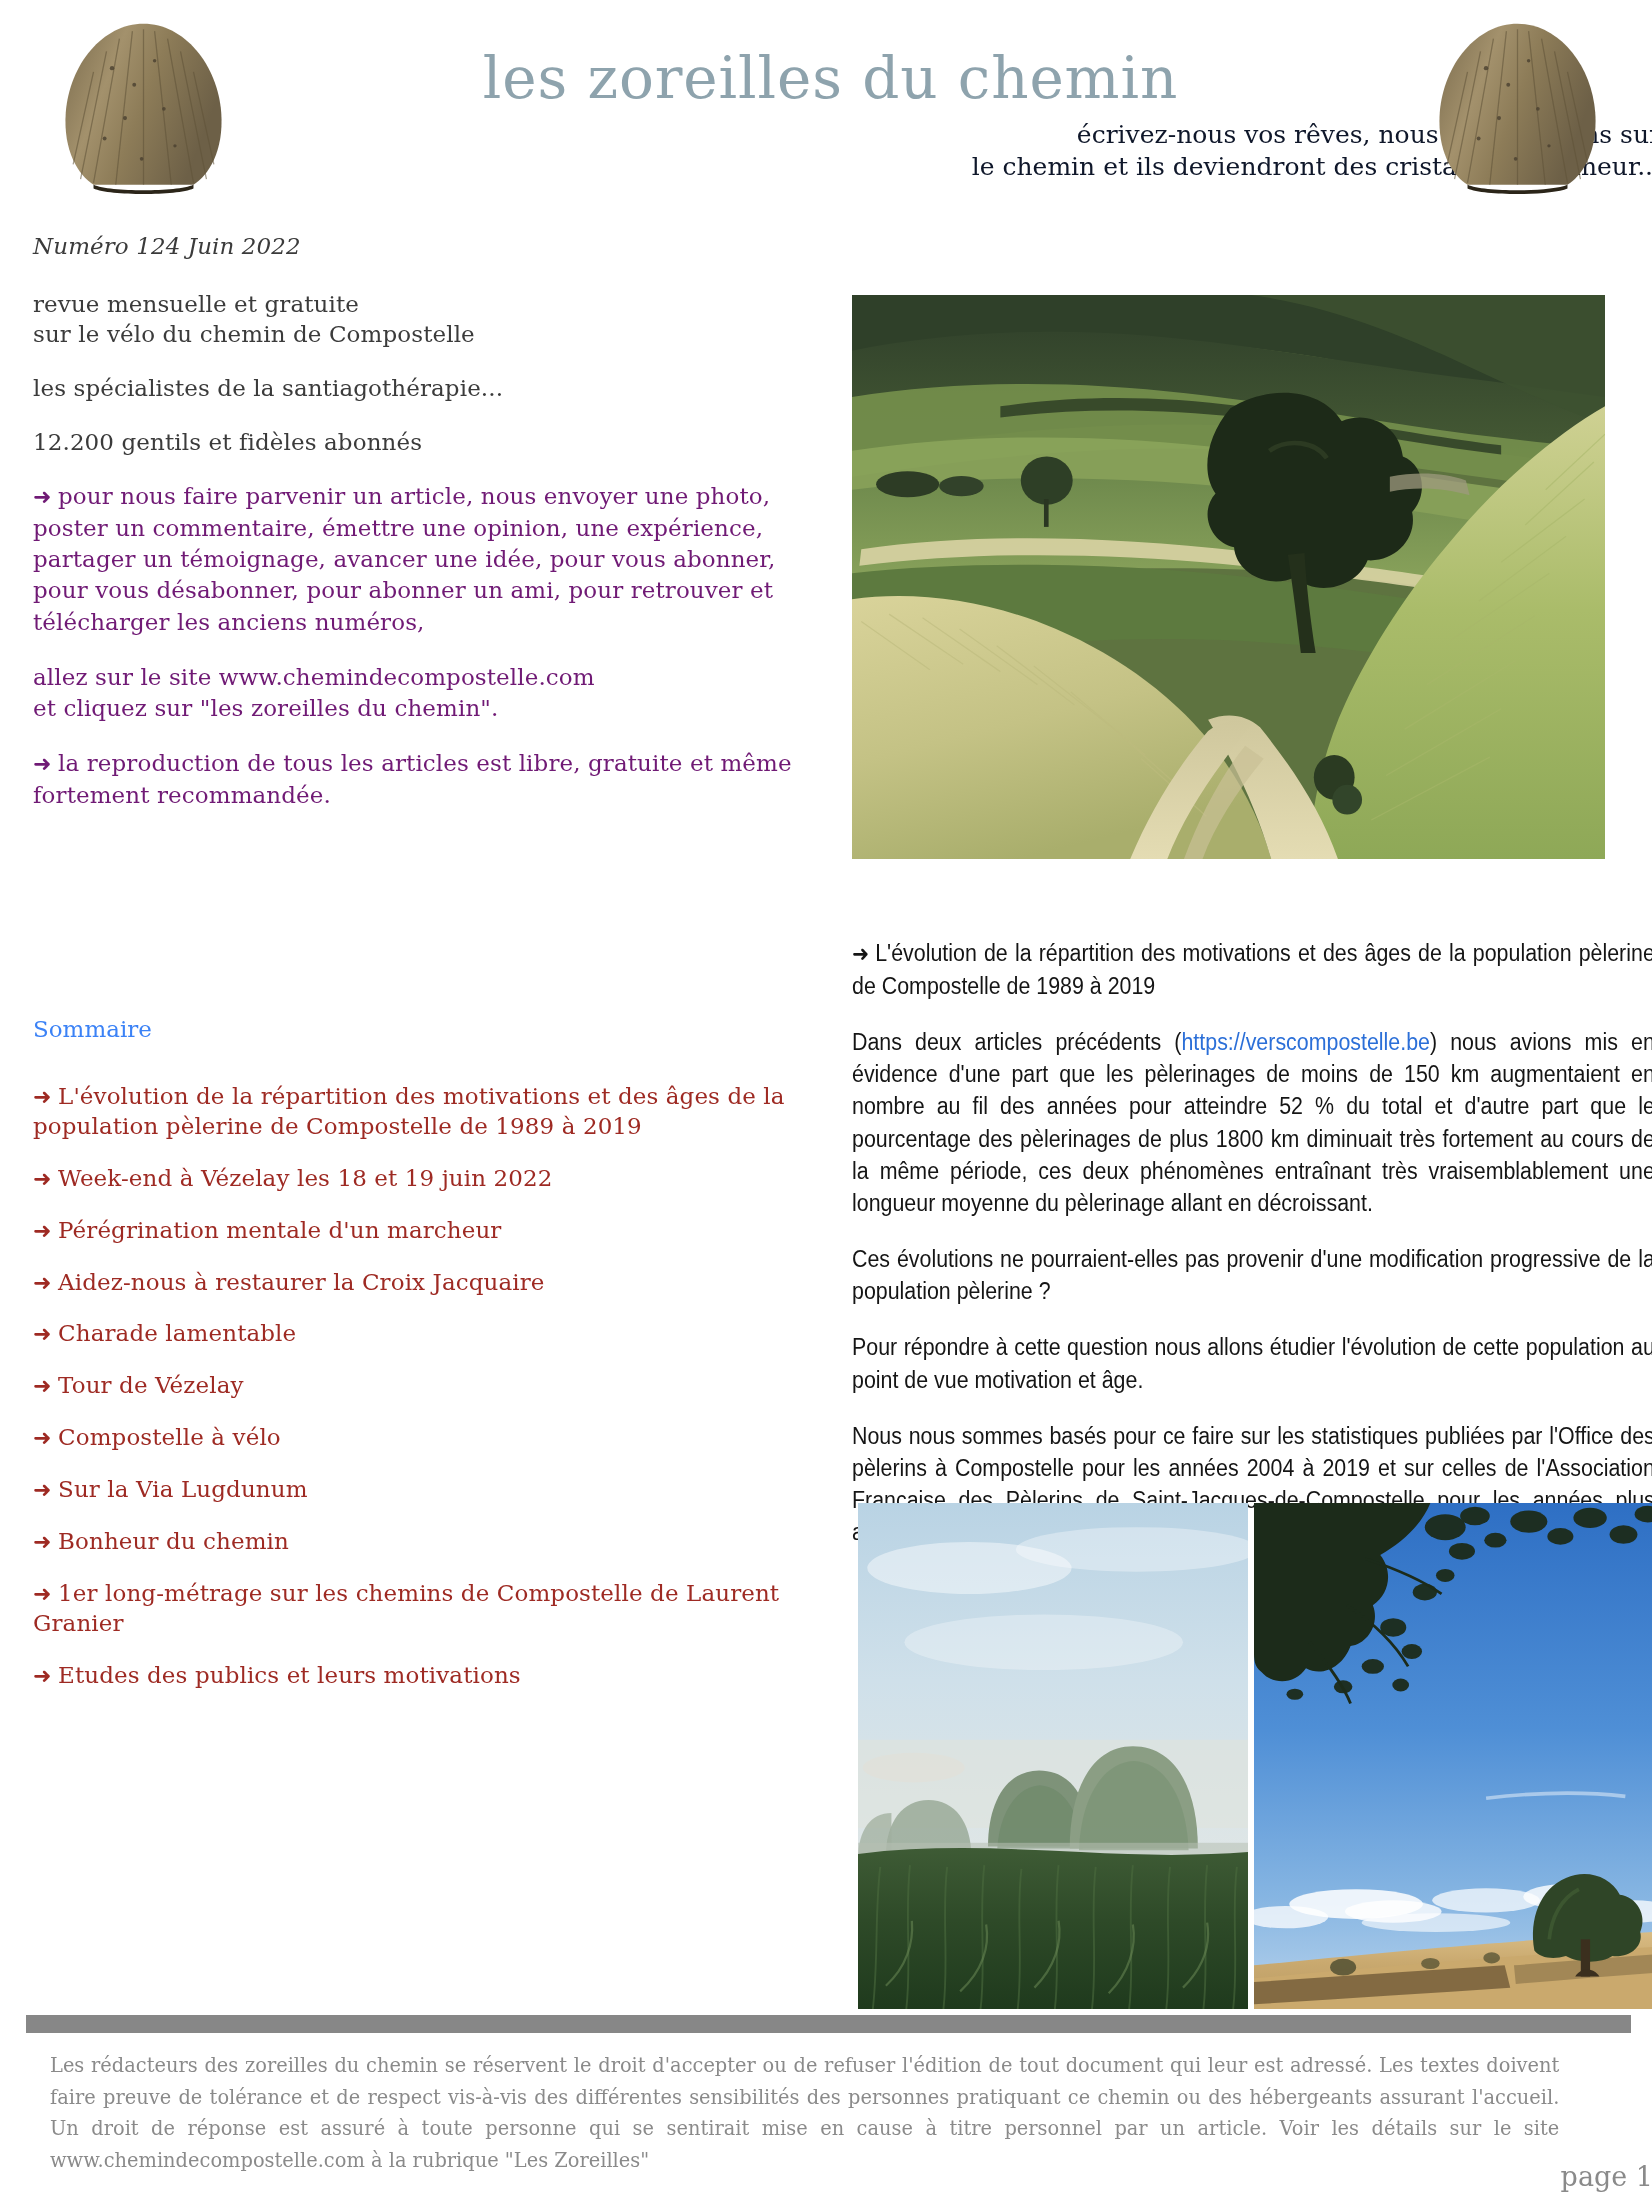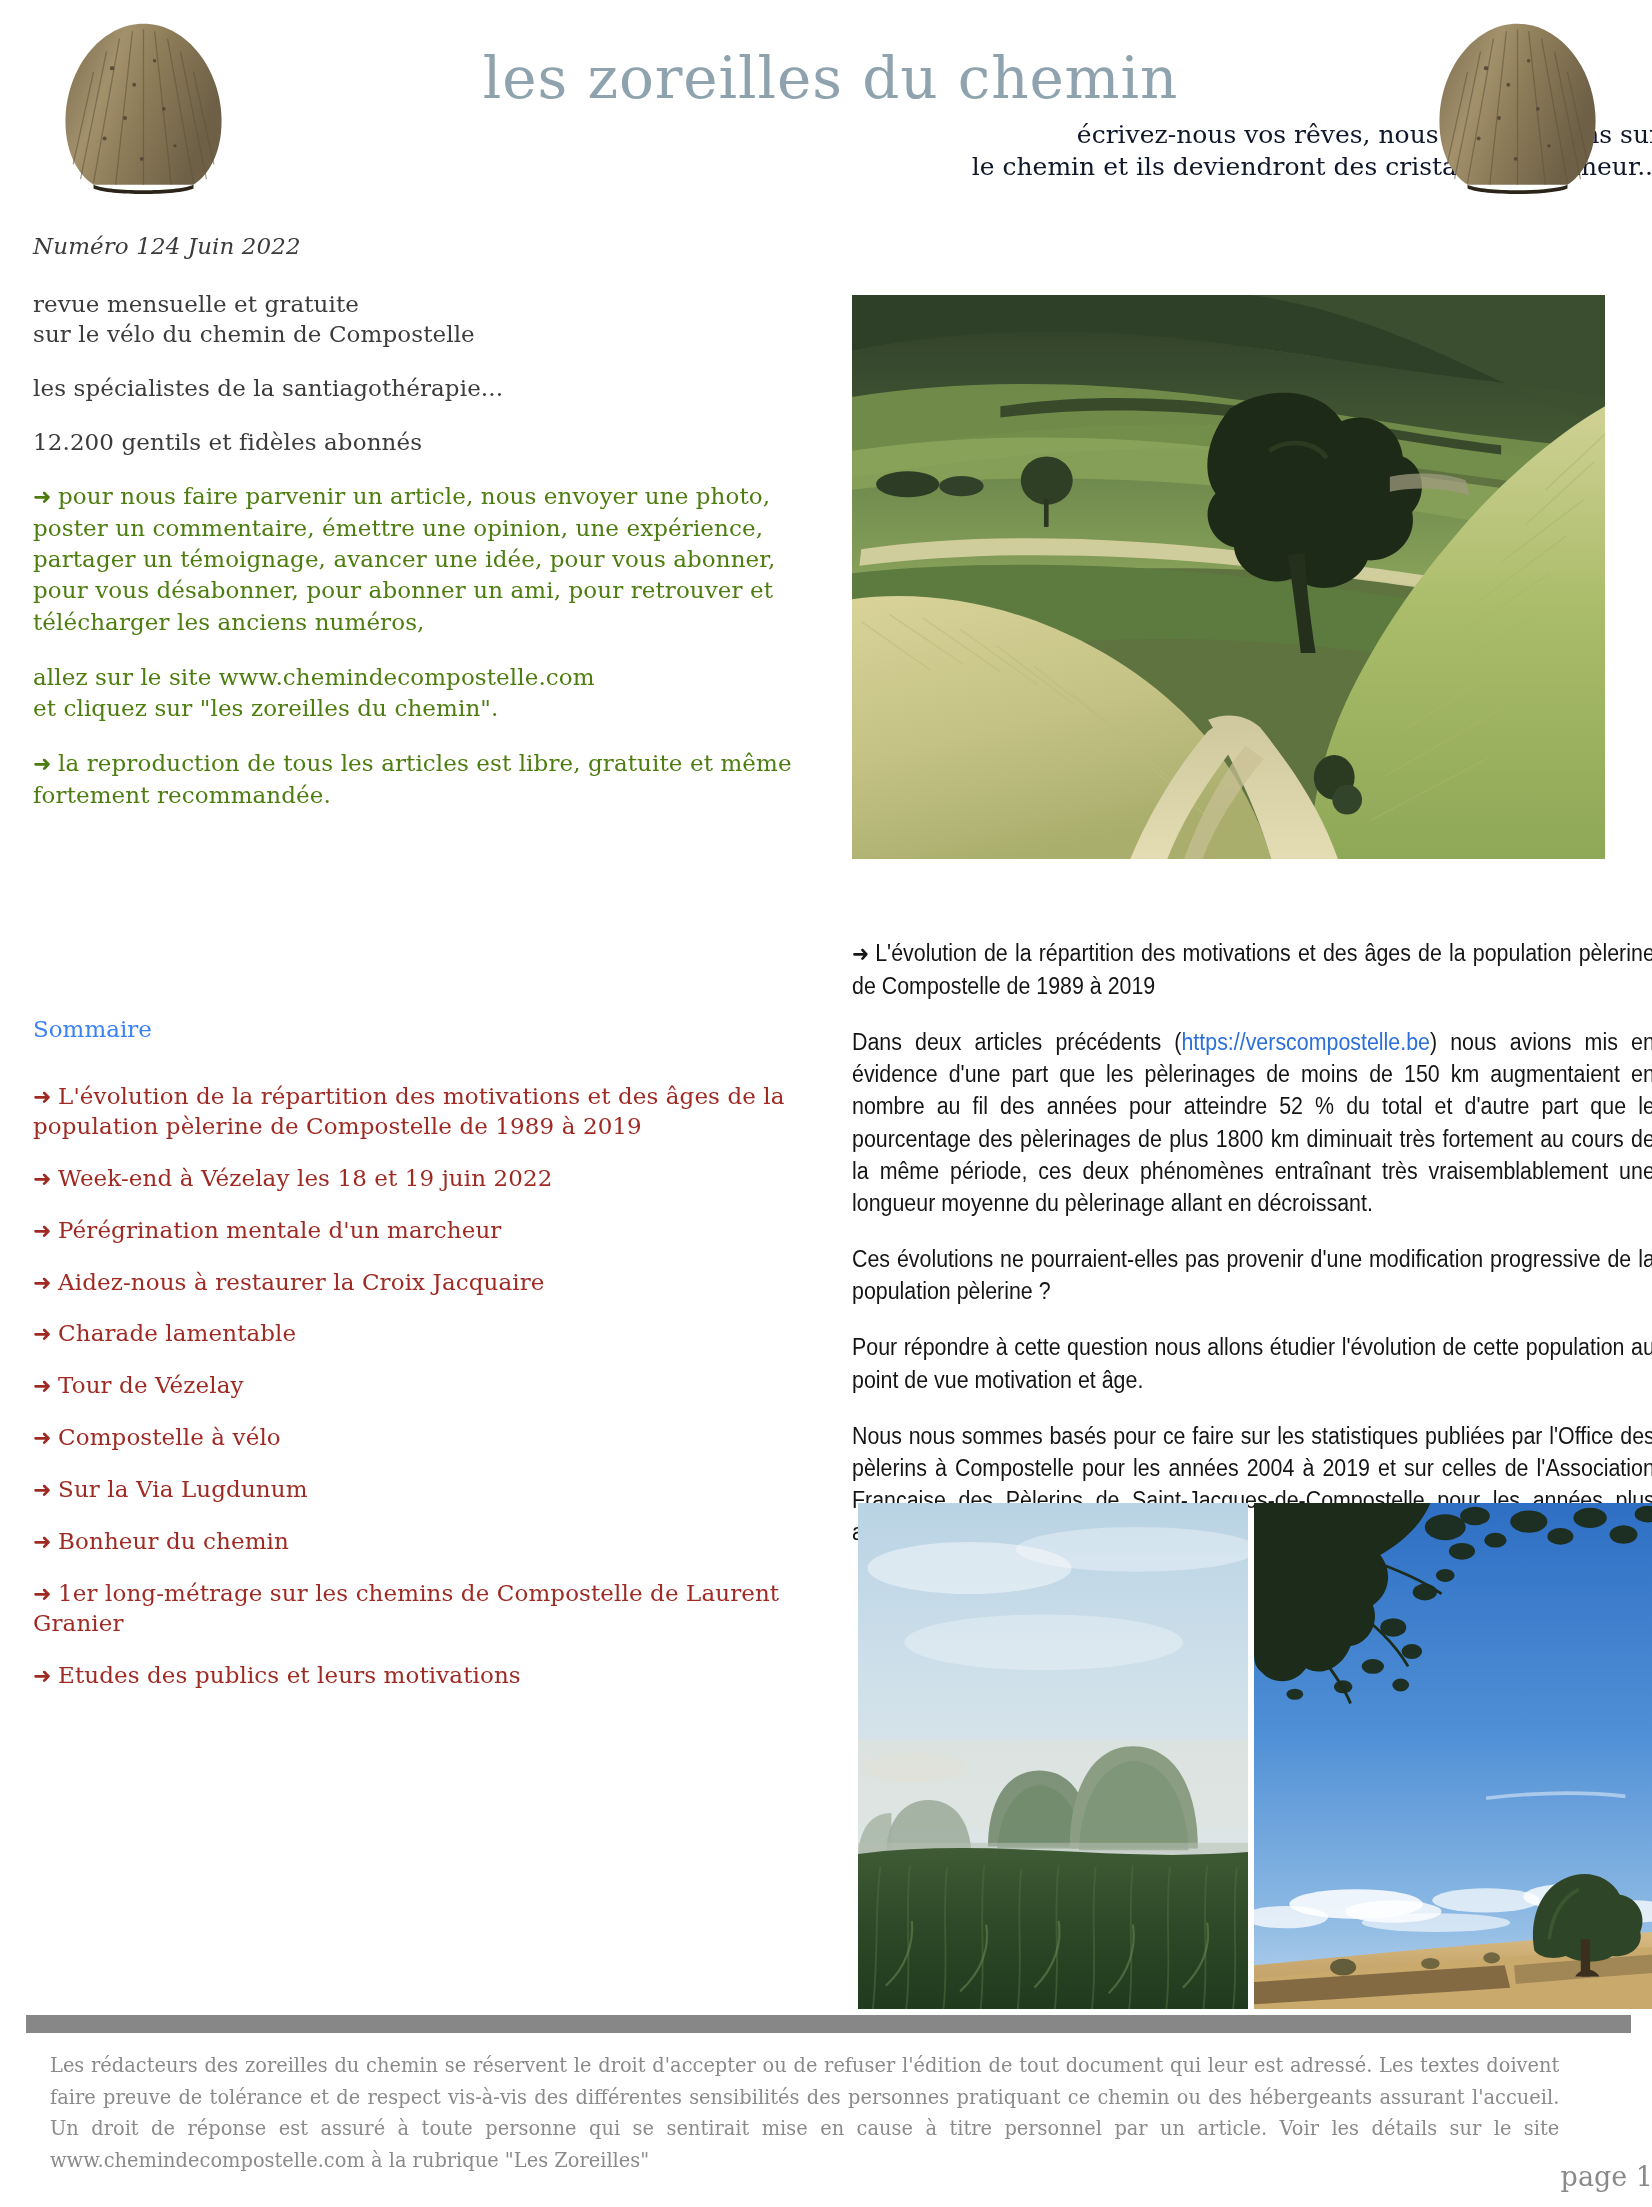--- a/index.html
+++ b/index.html
@@ -78,21 +78,21 @@
     color: #3b3b3b;
     margin: 0 0 24px 0;
     letter-spacing: 0.1px;
   }
   .issue-line { margin-bottom: 28px; font-style: italic; }
 
   .green-block {
     font-family: "DejaVu Serif", serif;
     font-size: 23px;
     line-height: 1.36;
-    color: #4d7c0f;
+    color: #701a75;
     margin: 14px 0 24px 0;
     letter-spacing: 0.1px;
   }
   .green-block .arrow,
   .red-item .arrow,
   .article-head .arrow {
     font-family: "DejaVu Sans", sans-serif;
     font-size: 22px;
     padding-right: 6.5px;
   }

